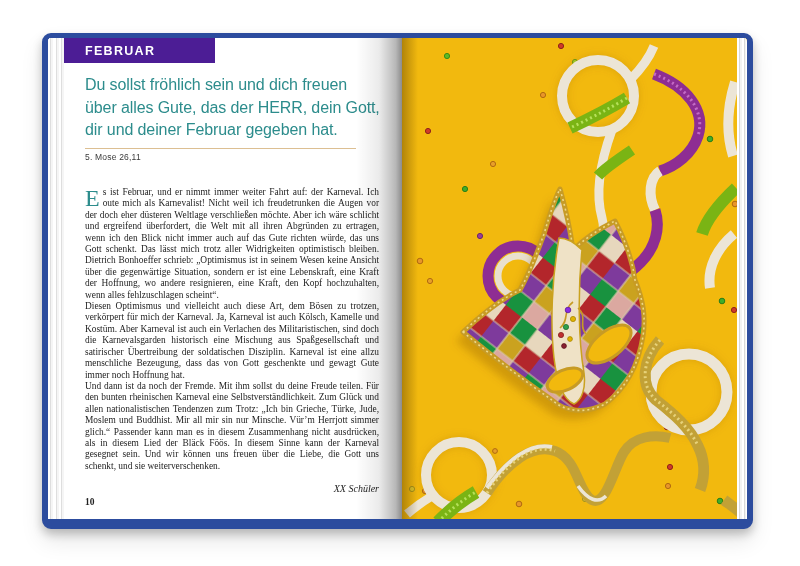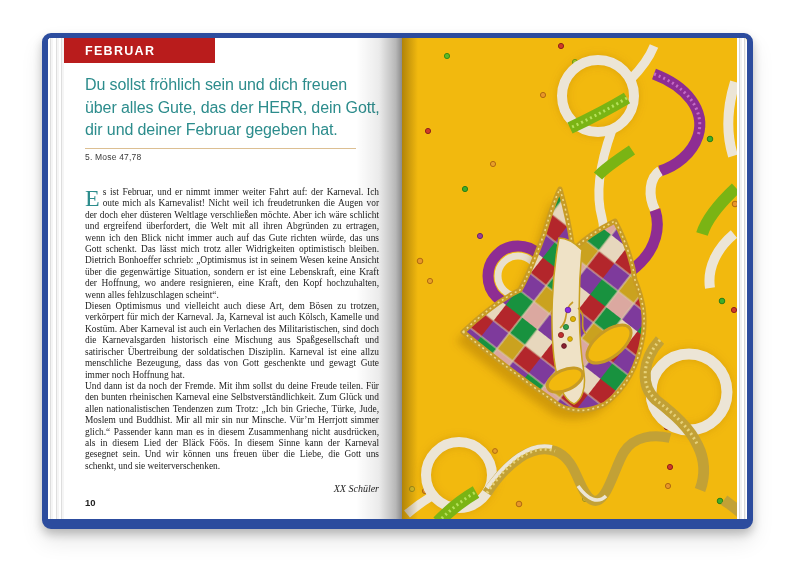--- a/index.html
+++ b/index.html
@@ -8,37 +8,37 @@
   .book{position:absolute;left:42px;top:33px;width:699px;height:481px;
         border:6px solid #2c4c9e;border-top-width:5px;border-bottom-width:10px;
         border-radius:9px;background:#fff;display:flex;overflow:hidden;
         box-shadow:0 5px 10px rgba(0,0,0,.22), 0 12px 22px rgba(0,0,0,.10);}
   
   .page-left{position:relative;width:354px;height:100%;background:#ffffff;flex:none;}
   .edge-stack-l{position:absolute;left:0;top:0;bottom:0;width:17px;
         background:repeating-linear-gradient(90deg,#ffffff 0 2.5px,#dedede 2.5px 3.5px,#f5f5f5 3.5px 5.5px);}
   .gutter-l{position:absolute;right:0;top:0;bottom:0;width:46px;pointer-events:none;z-index:5;
         background:linear-gradient(90deg,rgba(0,0,0,0) 0%,rgba(0,0,0,.08) 50%,rgba(0,0,0,.28) 86%,rgba(0,0,0,.45) 100%);}
-  .banner{position:absolute;left:16px;top:0;width:151px;height:25px;background:#b91c1c;
+  .banner{position:absolute;left:16px;top:0;width:151px;height:25px;background:#4c1d95;
         color:#ffffff;font-weight:bold;font-size:12.5px;letter-spacing:1.3px;
         line-height:26px;padding-left:21px;box-sizing:border-box;}
   .quote{position:absolute;left:37px;top:36px;width:300px;color:#2c8c8c;
         font-size:16px;line-height:22.5px;letter-spacing:-.1px;}
   .quote div{white-space:nowrap;}
   .rule{position:absolute;left:37px;top:110px;width:271px;height:1px;background:#dcbf92;}
   .ref{position:absolute;left:37px;top:114px;font-size:8.5px;color:#3a3a3a;letter-spacing:.2px;}
   .bodytext{position:absolute;left:37px;top:149px;width:294px;
         font-family:"Liberation Serif",serif;font-size:9.4px;line-height:11.4px;
         color:#1d1d1d;text-align:justify;}
   .bodytext p{margin:0;}
   .dropcap{float:left;font-size:24px;line-height:20px;padding:1px 3px 0 0;color:#2c8c8c;
         font-family:"Liberation Serif",serif;}
   .signature{position:absolute;right:23px;top:445px;font-family:"Liberation Serif",serif;
         font-style:italic;font-size:10px;color:#1d1d1d;}
-  .pagenum{position:absolute;left:37px;top:459px;font-weight:bold;font-size:9.5px;color:#222;}
+  .pagenum{position:absolute;left:37px;top:459px;font-weight:bold;font-size:9.5px;color:#222;font-family:Liberation Serif, serif;}
   
   .page-right{position:relative;width:345px;height:100%;background:#f2b90e;flex:none;}
   .photo{position:absolute;left:0;top:0;}
   .gutter-r{position:absolute;left:0;top:0;bottom:0;width:16px;pointer-events:none;z-index:5;
         background:linear-gradient(90deg,rgba(70,45,0,.38),rgba(70,45,0,0));}
   .edge-stack-r{position:absolute;right:0;top:0;bottom:0;width:10px;z-index:4;
         background:repeating-linear-gradient(90deg,#ffffff 0 2px,#d8d8d8 2px 3px,#f2f2f2 3px 4.5px);}
 </style>
 </head>
 <body>
@@ -48,21 +48,21 @@
 
     <div class="page-left">
       <div class="edge-stack-l"></div>
       <div class="banner">FEBRUAR</div>
       <div class="quote">
         <div>Du sollst fröhlich sein und dich freuen</div>
         <div>über alles Gute, das der HERR, dein Gott,</div>
         <div>dir und deiner Februar gegeben hat.</div>
       </div>
       <div class="rule"></div>
-      <div class="ref">5. Mose 47,78</div>
+      <div class="ref">5. Mose 26,11</div>
       <div class="bodytext">
         <p><span class="dropcap">E</span><span>s ist Februar, und er nimmt immer weiter Fahrt auf: der Karneval. Ich oute mich als Karnevalist! Nicht weil ich freudetrunken die Augen vor der doch eher düsteren Weltlage verschließen möchte. Aber ich wäre schlicht und ergreifend überfordert, die Welt mit all ihren Abgründen zu ertragen, wenn ich den Blick nicht immer auch auf das Gute richten würde, das uns Gott schenkt. Das lässt mich trotz aller Widrigkeiten optimistisch bleiben. Dietrich Bonhoeffer schrieb: „Optimismus ist in seinem Wesen keine Ansicht über die gegenwärtige Situation, sondern er ist eine Lebenskraft, eine Kraft der Hoffnung, wo andere resignieren, eine Kraft, den Kopf hochzuhalten, wenn alles fehlzuschlagen scheint“.</span></p>
         <p>Diesen Optimismus und vielleicht auch diese Art, dem Bösen zu trotzen, verkörpert für mich der Karneval. Ja, Karneval ist auch Kölsch, Kamelle und Kostüm. Aber Karneval ist auch ein Verlachen des Militaristischen, sind doch die Karnevalsgarden historisch eine Mischung aus Spaßgesellschaft und satirischer Übertreibung der soldatischen Disziplin. Karneval ist eine allzu menschliche Bezeugung, dass das von Gott geschenkte und gewagt Gute immer noch Hoffnung hat.</p>
         <p>Und dann ist da noch der Fremde. Mit ihm sollst du deine Freude teilen. Für den bunten rheinischen Karneval eine Selbstverständlichkeit. Zum Glück und allen nationalistischen Tendenzen zum Trotz: „Ich bin Grieche, Türke, Jude, Moslem und Buddhist. Mir all mir sin nur Minsche. Vür’m Herrjott simmer glich.“ Passender kann man es in diesem Zusammenhang nicht ausdrücken, als in diesem Lied der Bläck Föös. In diesem Sinne kann der Karneval gesegnet sein. Und wir können uns freuen über die Liebe, die Gott uns schenkt, und sie weiterverschenken.</p>
       </div>
       <div class="signature">XX Schüler</div>
       <div class="pagenum">10</div>
       <div class="gutter-l"></div>
     </div>
 

